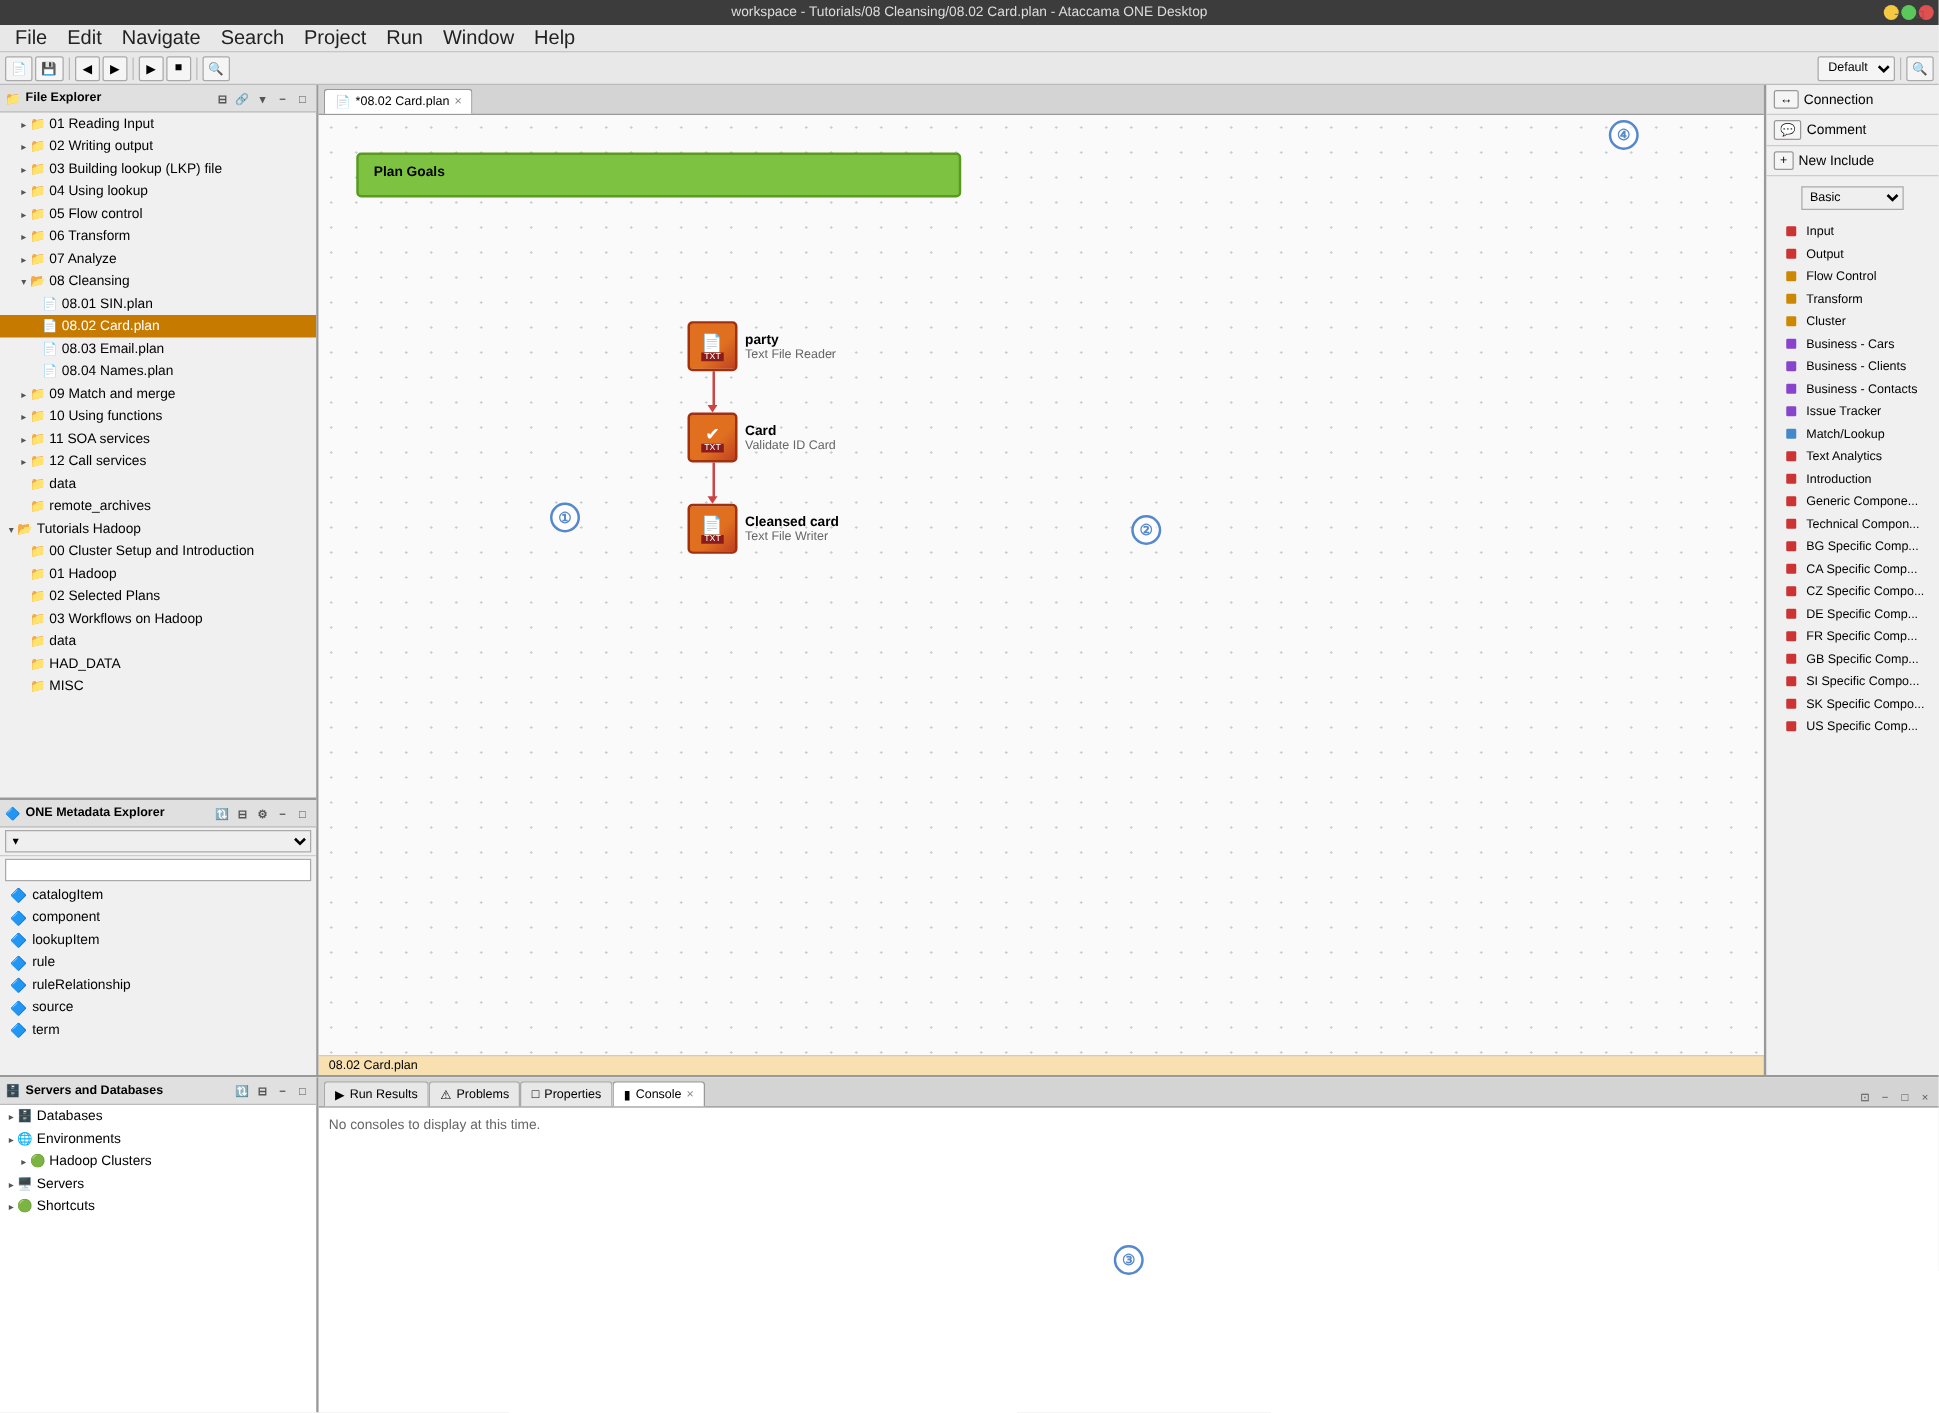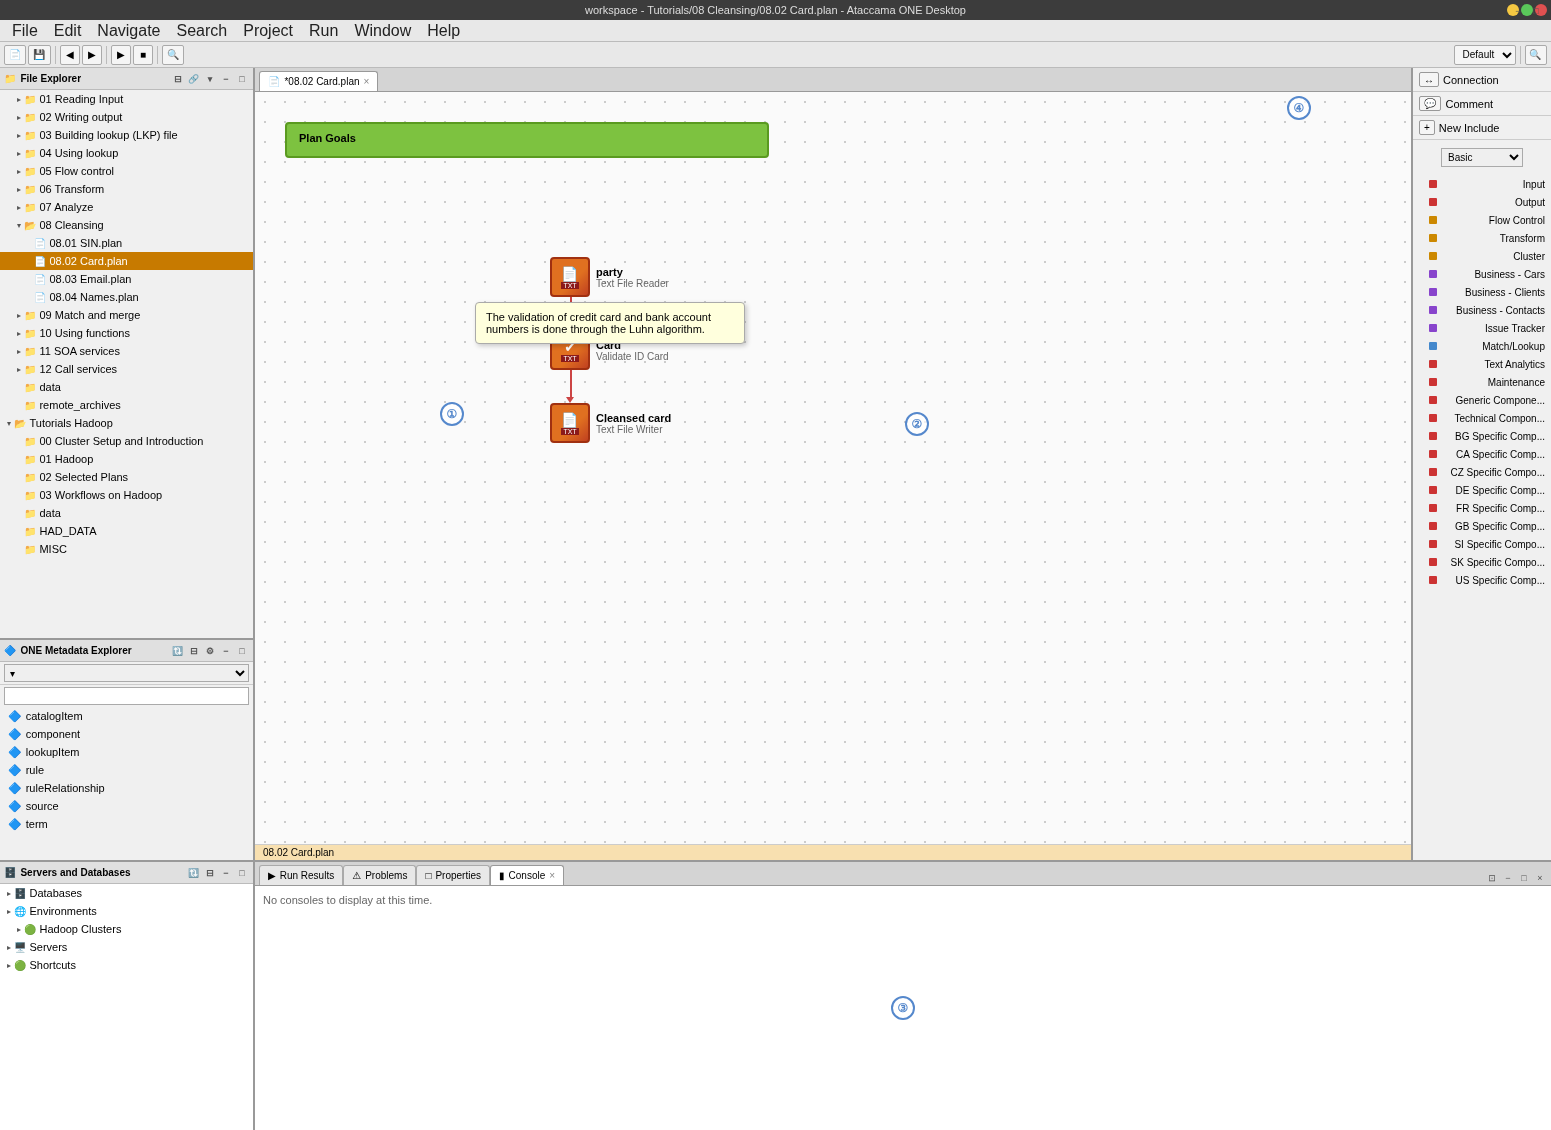--- a/index.html
+++ b/index.html
@@ -322,21 +322,20 @@
     }
 
     .palette-item {
       padding: 2px 6px 2px 16px;
       font-size: 10px;
       cursor: pointer;
       display: flex;
       align-items: center;
       gap: 8px;
       height: 18px;
-      justify-content: space-between;
     }
     .palette-dot {
       width: 8px;
       height: 8px;
       border-radius: 1px;
       flex-shrink: 0;
     }
 
     
     #servers-panel {
@@ -740,23 +739,20 @@
           <div class="node-icon" style="background: linear-gradient(135deg, #e07020 60%, #c04020 100%); border-color: #a03010;">
             <span style="color:#fff; font-size:14px;">📄</span>
             <span style="color:#fff; font-size:7px; background:#8b1a1a; padding:0 2px;">TXT</span>
           </div>
           <div class="node-label">
             <div class="node-name">Cleansed card</div>
             <div class="node-type">Text File Writer</div>
           </div>
         </div>
 
-        <div id="canvas-tooltip">
-          <span>The validation of credit card and bank account<br>numbers is done through the Luhn algorithm.</span>
-        </div>
 
         <div class="circle-annotation" style="top:310px;left:185px;">①</div>
         <div class="circle-annotation" style="top:320px;left:650px;">②</div>
       </div>
       <div id="canvas-bottom-label">
         <span>08.02 Card.plan</span>
       </div>
     </div>
 
     <div id="right-panel">
@@ -818,21 +814,21 @@
           <div class="palette-item">
             <span class="palette-dot" style="background: rgb(68, 136, 204);"></span>
             <span>Match/Lookup</span>
           </div>
           <div class="palette-item">
             <span class="palette-dot" style="background: rgb(204, 51, 51);"></span>
             <span>Text Analytics</span>
           </div>
           <div class="palette-item">
             <span class="palette-dot" style="background: rgb(204, 51, 51);"></span>
-            <span>Maintenance</span>
+            <span>Introduction</span>
           </div>
           <div class="palette-item">
             <span class="palette-dot" style="background: rgb(204, 51, 51);"></span>
             <span>Generic Compone...</span>
           </div>
           <div class="palette-item">
             <span class="palette-dot" style="background: rgb(204, 51, 51);"></span>
             <span>Technical Compon...</span>
           </div>
           <div class="palette-item">

